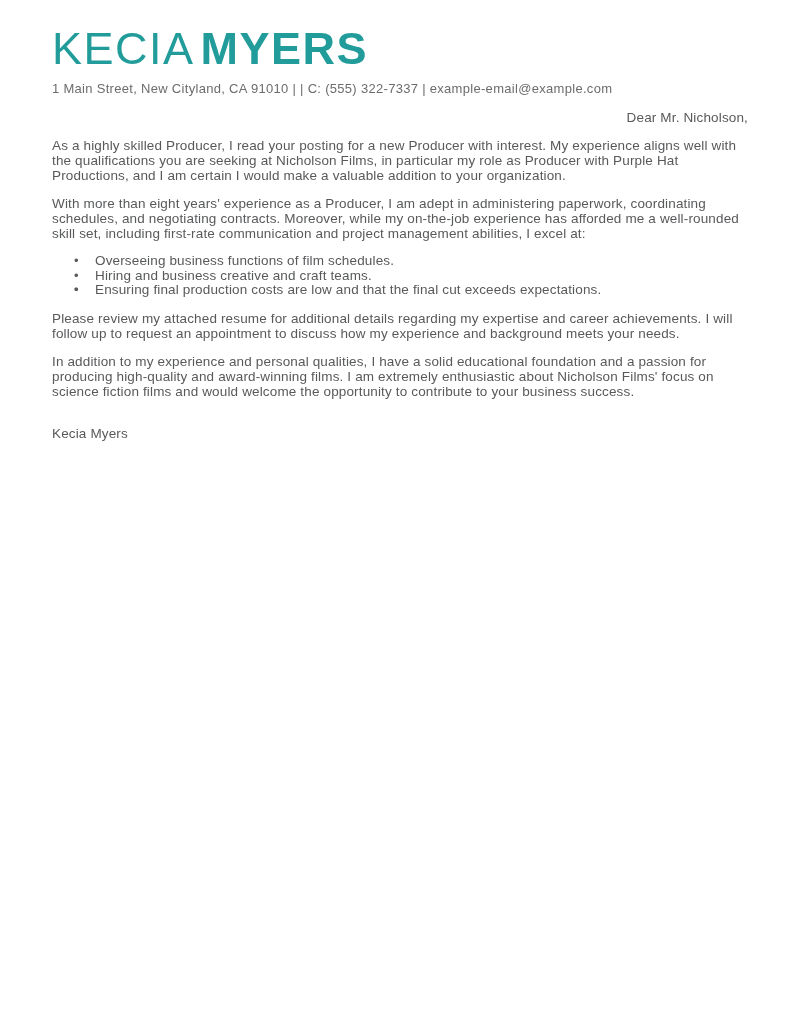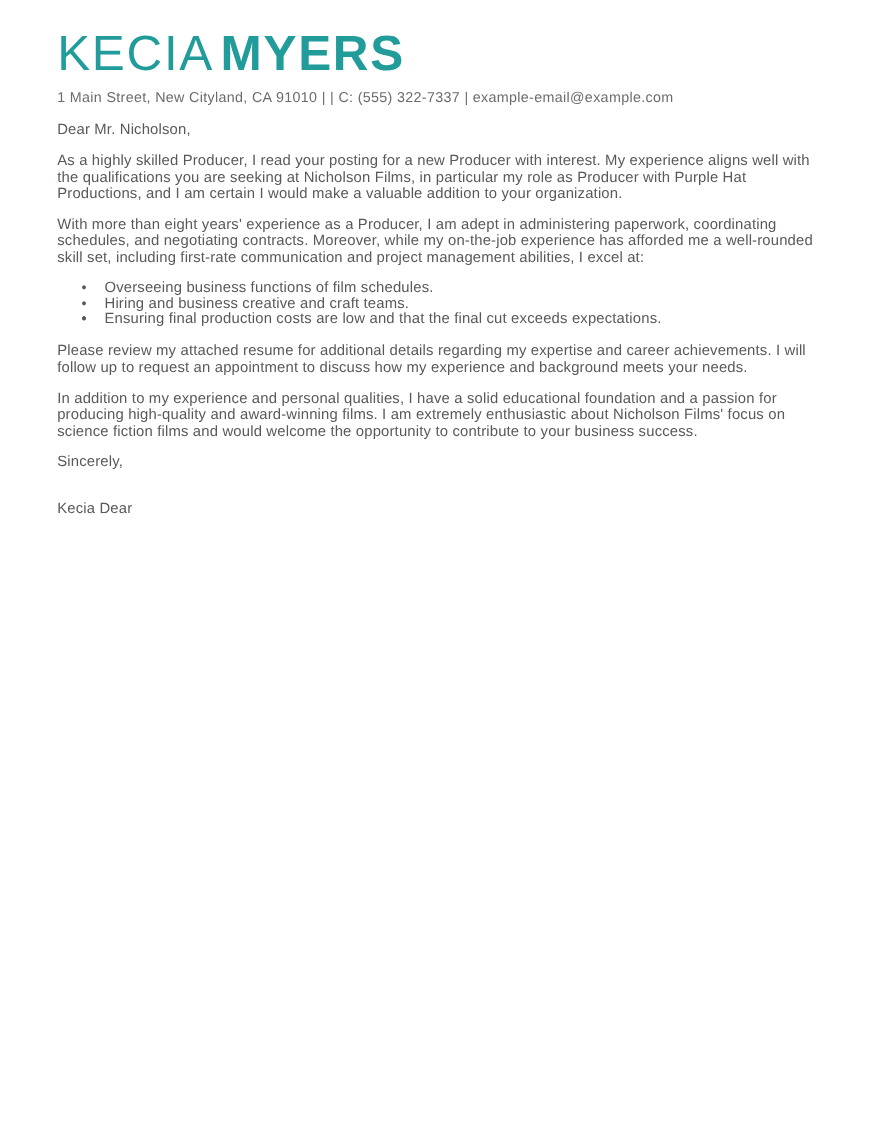--- a/index.html
+++ b/index.html
@@ -48,20 +48,21 @@
     font-size: 13.5px;
     line-height: 15px;
     letter-spacing: 0.15px;
     color: #58595b;
   }
   .letter p {
     margin: 13px 0;
   }
   .salutation {
     margin-top: 0;
+    text-align: right;
   }
   ul.bullets {
     list-style: none;
     margin: 10px 0 8px 0;
     padding: 0;
   }
   ul.bullets li {
     position: relative;
     padding-left: 43px;
     line-height: 14.5px;
@@ -111,19 +112,18 @@
         <span class="dot">•</span>
         <span>Ensuring final production costs are low and that the final cut exceeds expectations.</span>
       </li>
     </ul>
 
     <p>Please review my attached resume for additional details regarding my expertise and career achievements. I will follow up to request an appointment to discuss how my experience and background meets your needs.</p>
 
     <p>In addition to my experience and personal qualities, I have a solid educational foundation and a passion for producing high-quality and award-winning films. I am extremely enthusiastic about Nicholson Films' focus on science fiction films and would welcome the opportunity to contribute to your business success.</p>
 
 
-    <p>Sincerely,</p>
 
-    <p class="signature">Kecia Dear</p>
+    <p class="signature">Kecia Myers</p>
 
   </main>
 
 </div>
 
 </body></html>

